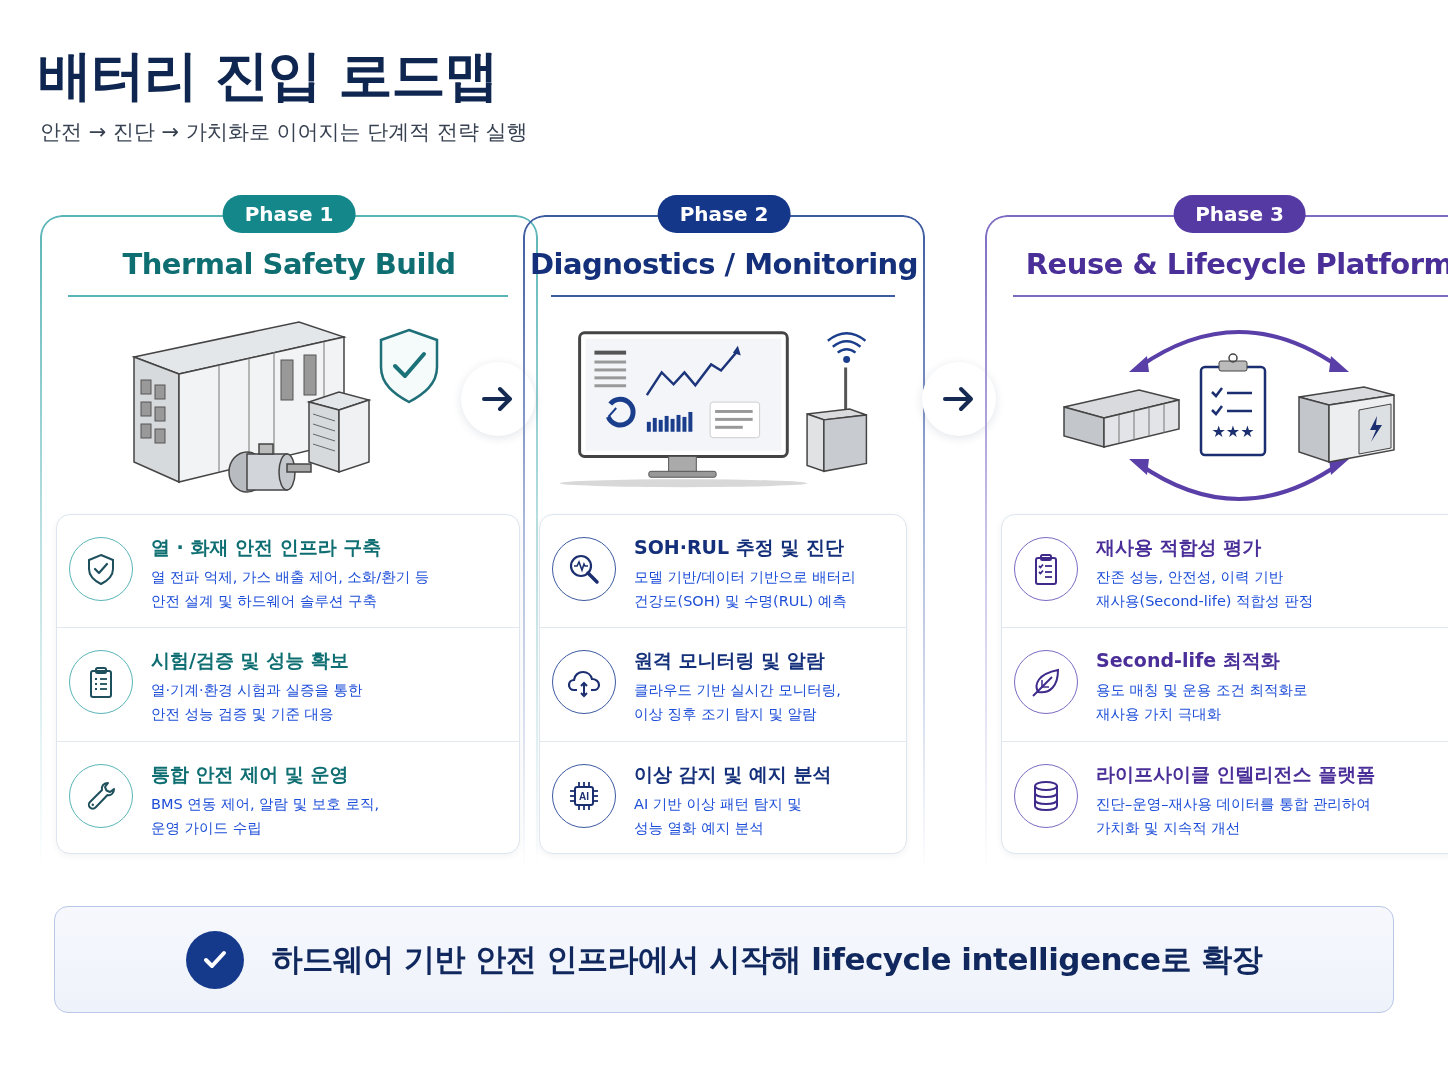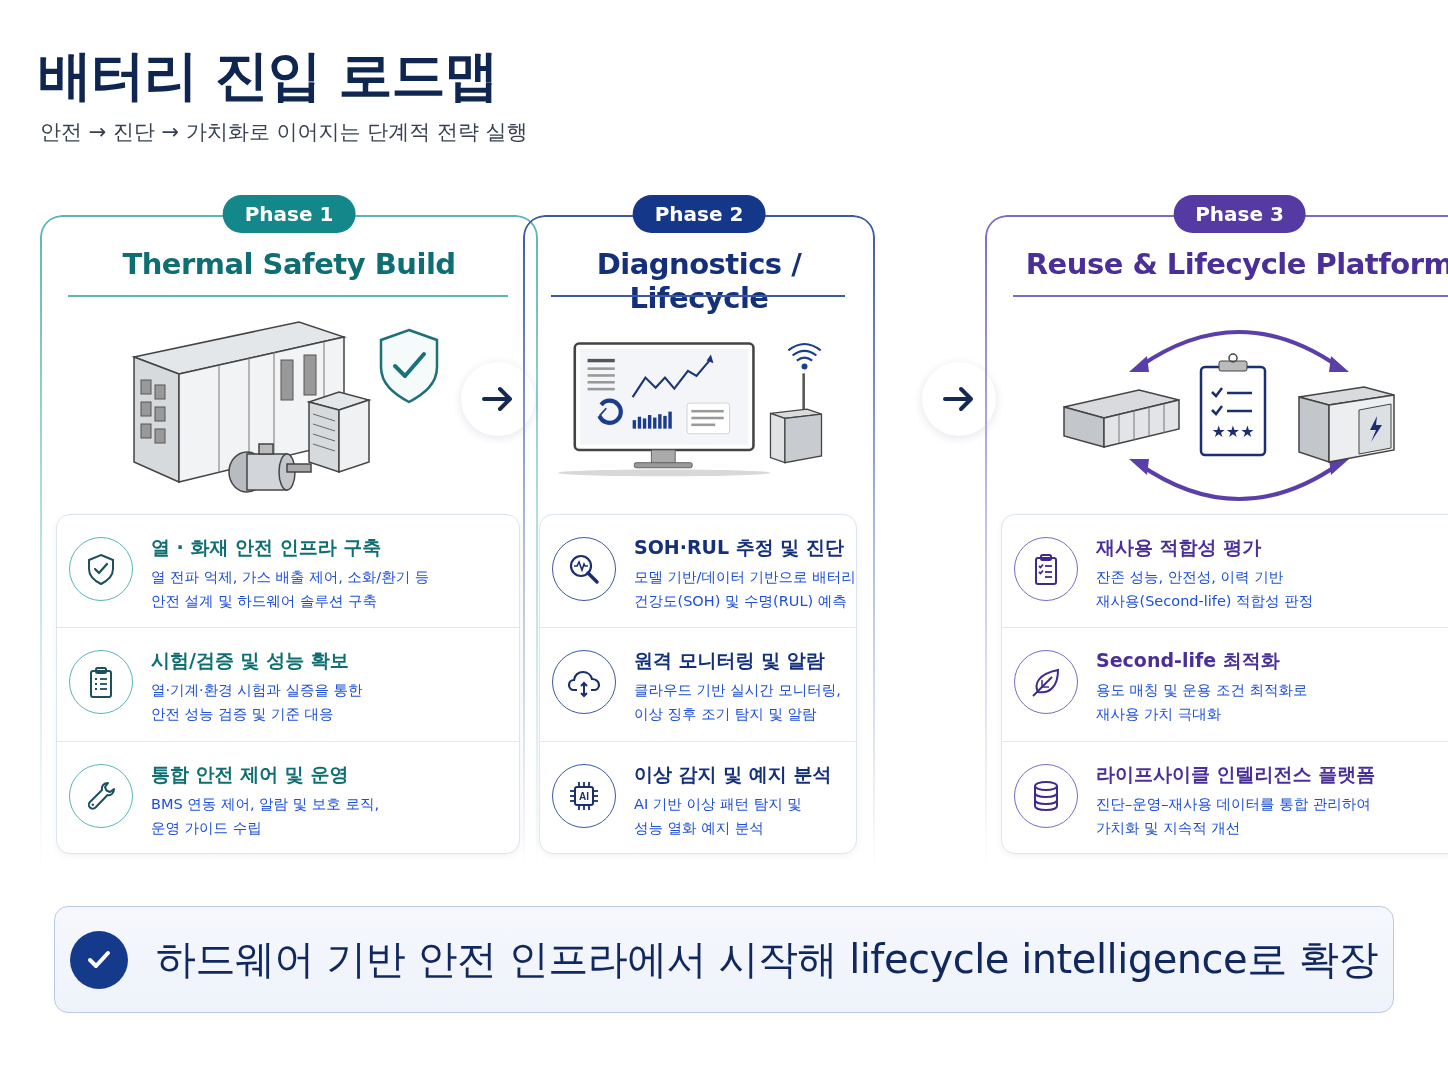--- a/index.html
+++ b/index.html
@@ -26,21 +26,21 @@
     border: 2px solid transparent;
   }
   .phase::before {
     content: ""; position: absolute; inset: -2px; border-radius: 22px; padding: 2px;
     background: linear-gradient(to bottom, var(--accent) 0%, var(--accent-soft) 45%, rgba(255,255,255,0) 95%);
     -webkit-mask: linear-gradient(#000 0 0) content-box, linear-gradient(#000 0 0);
     -webkit-mask-composite: xor; mask-composite: exclude;
     pointer-events: none;
   }
   .p1 { left: 40px; width: 498px; --accent: #5ab5b8; --accent-soft: #b7dfe0; --main: #0e6e72; --pill: #14878a; }
-  .p2 { left: 523px; width: 352px; --accent: #3c5aa0; --accent-soft: #aab8da; --main: #14307a; --pill: #15378a; }
+  .p2 { left: 523px; width: 402px; --accent: #3c5aa0; --accent-soft: #aab8da; --main: #14307a; --pill: #15378a; }
   .p3 { left: 985px; width: 509px; --accent: #7d6ac2; --accent-soft: #c8bfe6; --main: #4b2f99; --pill: #553aa3; }
 
   .pill {
     position: absolute; top: -22px; left: 50%; transform: translateX(-50%);
     height: 38px; padding: 0 22px; border-radius: 19px;
     background: var(--pill); color: #fff;
     font-size: 20px; font-weight: bold; line-height: 38px; white-space: nowrap;
   }
   .phase-title {
     position: absolute; top: 30px; left: 0; right: 0; text-align: center;
@@ -86,21 +86,21 @@
   .banner {
     position: absolute; left: 54px; top: 906px; width: 1340px; height: 107px;
     border: 1.5px solid #b9c8e6; border-radius: 14px;
     background: linear-gradient(to bottom, #f6f8fd, #eef2fa);
     display: flex; align-items: center; justify-content: center;
   }
   .banner-check {
     width: 58px; height: 58px; border-radius: 50%; background: #153a8c;
     display: flex; align-items: center; justify-content: center; margin-right: 28px;
   }
-  .banner-text { font-size: 40px; font-weight: normal; color: #10285e; letter-spacing: -0.5px; }
+  .banner-text { font-size: 31px; font-weight: bold; color: #10285e; letter-spacing: -0.5px; }
 </style>
 </head>
 <body>
 
 <h1 class="title">배터리 진입 로드맵</h1>
 <div class="subtitle">안전 → 진단 → 가치화로 이어지는 단계적 전략 실행</div>
 
 <section class="phase p1">
   <div class="pill">Phase 1</div>
   <div class="phase-title">Thermal Safety Build</div>
@@ -208,21 +208,21 @@
 </section>
 
 <div class="arrow-btn" style="left:461px;">
   <svg viewBox="0 0 40 40">
       <path d="M6 20 H32 M22 10 L32 20 L22 30" fill="none" stroke="#142a52" stroke-width="4" stroke-linecap="round" stroke-linejoin="round"></path>
     </svg>
 </div>
 
 <section class="phase p2">
   <div class="pill">Phase 2</div>
-  <div class="phase-title">Diagnostics / Lifecycle</div>
+  <div class="phase-title">Diagnostics / Monitoring</div>
   <div class="phase-rule"></div>
   <div class="illus">
     <svg viewBox="0 0 362 195">
       <ellipse cx="140" cy="172" rx="125" ry="4" fill="#d8d8d8"></ellipse>
       <rect x="35" y="20" width="210" height="125" rx="5" fill="#fff" stroke="#444" stroke-width="3"></rect>
       <rect x="41" y="26" width="198" height="113" fill="#f3f5f8"></rect>
       <rect x="125" y="145" width="28" height="16" fill="#aaa" stroke="#555"></rect>
       <rect x="105" y="160" width="68" height="6" rx="2" fill="#999" stroke="#555"></rect>
       <g fill="#999">
           <rect x="50" y="38" width="32" height="4" fill="#555"></rect>

